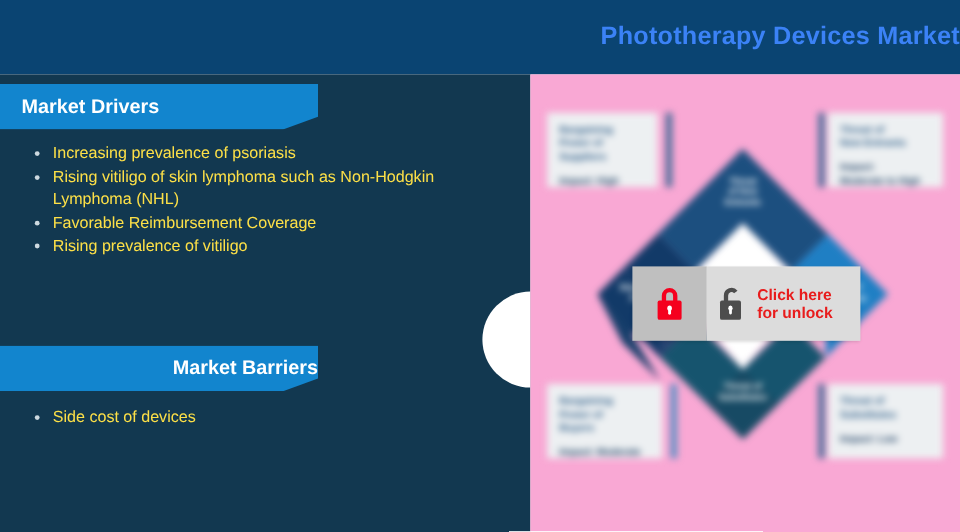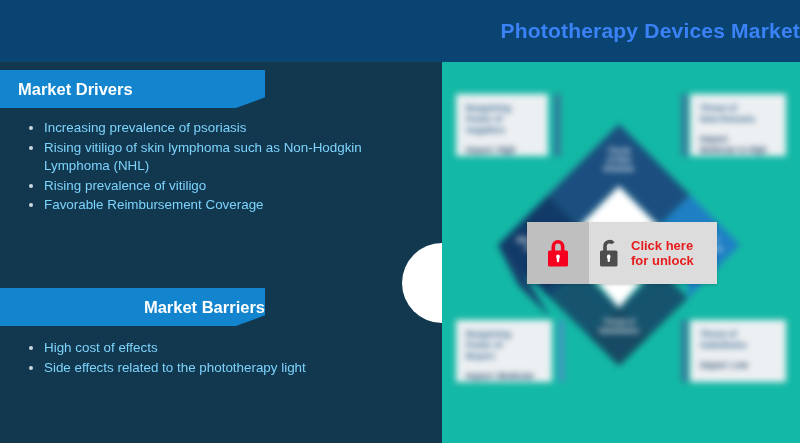--- a/index.html
+++ b/index.html
@@ -78,21 +78,21 @@
   .banner-barriers { top: 226px; justify-content: flex-end; }
 
   
   .bullets {
     position: absolute;
     left: 28px;
     width: 395px;
     margin: 0;
     padding: 0;
     list-style: none;
-    color: #7dd3fc;
+    color: #fde047;
     font-size: 13.4px;
     line-height: 18.5px;
   }
   .bullets-drivers  { top: 57px; }
   .bullets-barriers { top: 277px; }
   .bullets li {
     position: relative;
     padding-left: 16px;
     margin-bottom: 1px;
   }
@@ -104,21 +104,21 @@
     width: 4px; height: 4px;
     border-radius: 50%;
     background: #cdd9e0;
   }
 
   
   .right-panel {
     position: absolute;
     left: 442px; top: 62px;
     width: 358px; height: 381px;
-    background: #14b8a6;
+    background: #f9a8d4;
     overflow: hidden;
   }
   .diagram-wrap {
     position: absolute;
     left: 0; top: 0;
     width: 358px; height: 381px;
     filter: blur(3.1px);
   }
 
   
@@ -219,31 +219,30 @@
 
   <div class="left-panel">
 
     <div class="banner banner-drivers">
       <span>Market Drivers</span>
     </div>
 
     <ul class="bullets bullets-drivers">
       <li>Increasing prevalence of psoriasis</li>
       <li>Rising vitiligo of skin lymphoma such as Non-Hodgkin Lymphoma (NHL)</li>
+      <li>Favorable Reimbursement Coverage</li>
       <li>Rising prevalence of vitiligo</li>
-      <li>Favorable Reimbursement Coverage</li>
     </ul>
 
     <div class="banner banner-barriers">
       <span>Market Barriers</span>
     </div>
 
     <ul class="bullets bullets-barriers">
-      <li>High cost of effects</li>
-      <li>Side effects related to the phototherapy light</li>
+      <li>Side cost of devices</li>
     </ul>
 
     <div class="panel-notch"></div>
   </div>
 
   <div class="right-panel">
 
     <div class="diagram-wrap">
 
       <div class="info-box box-tl">

